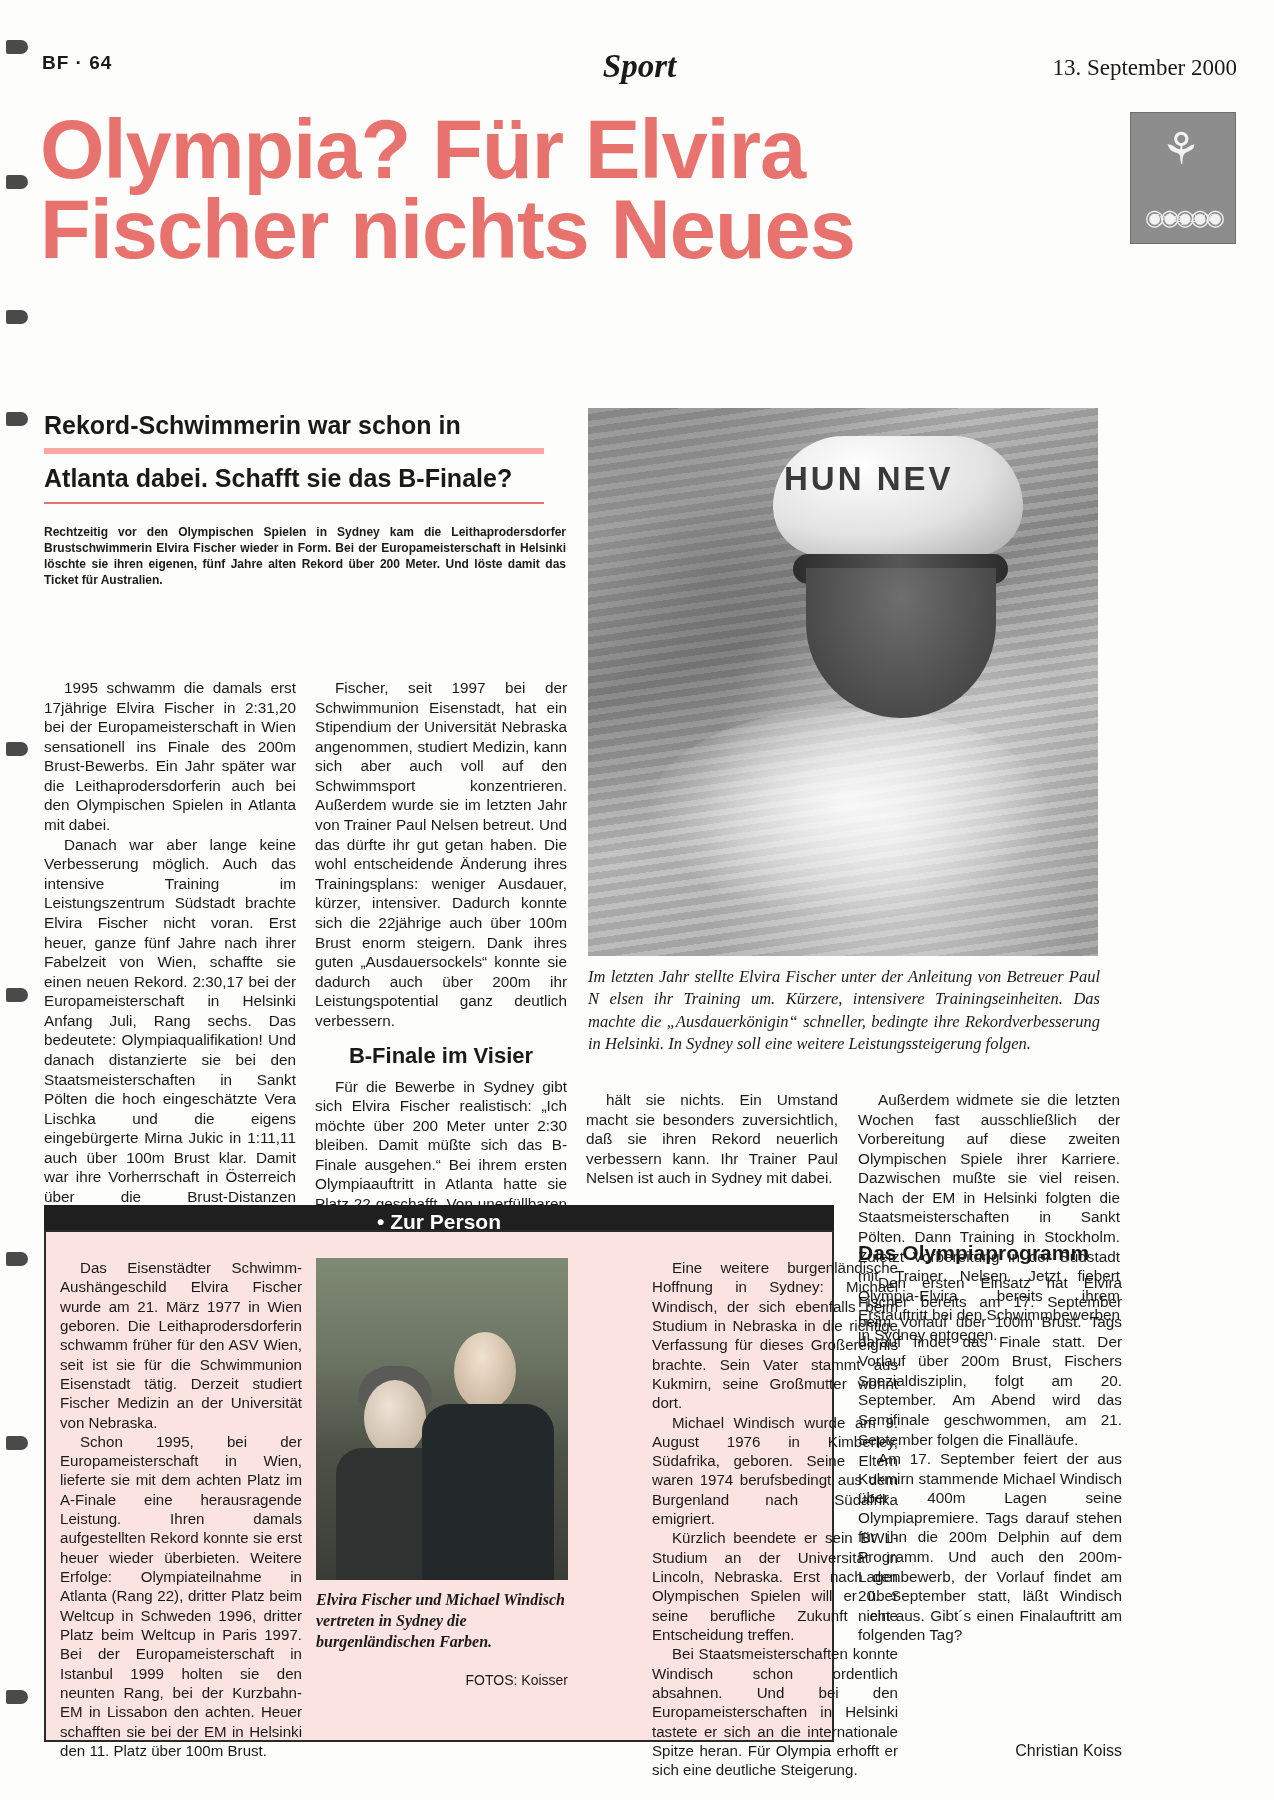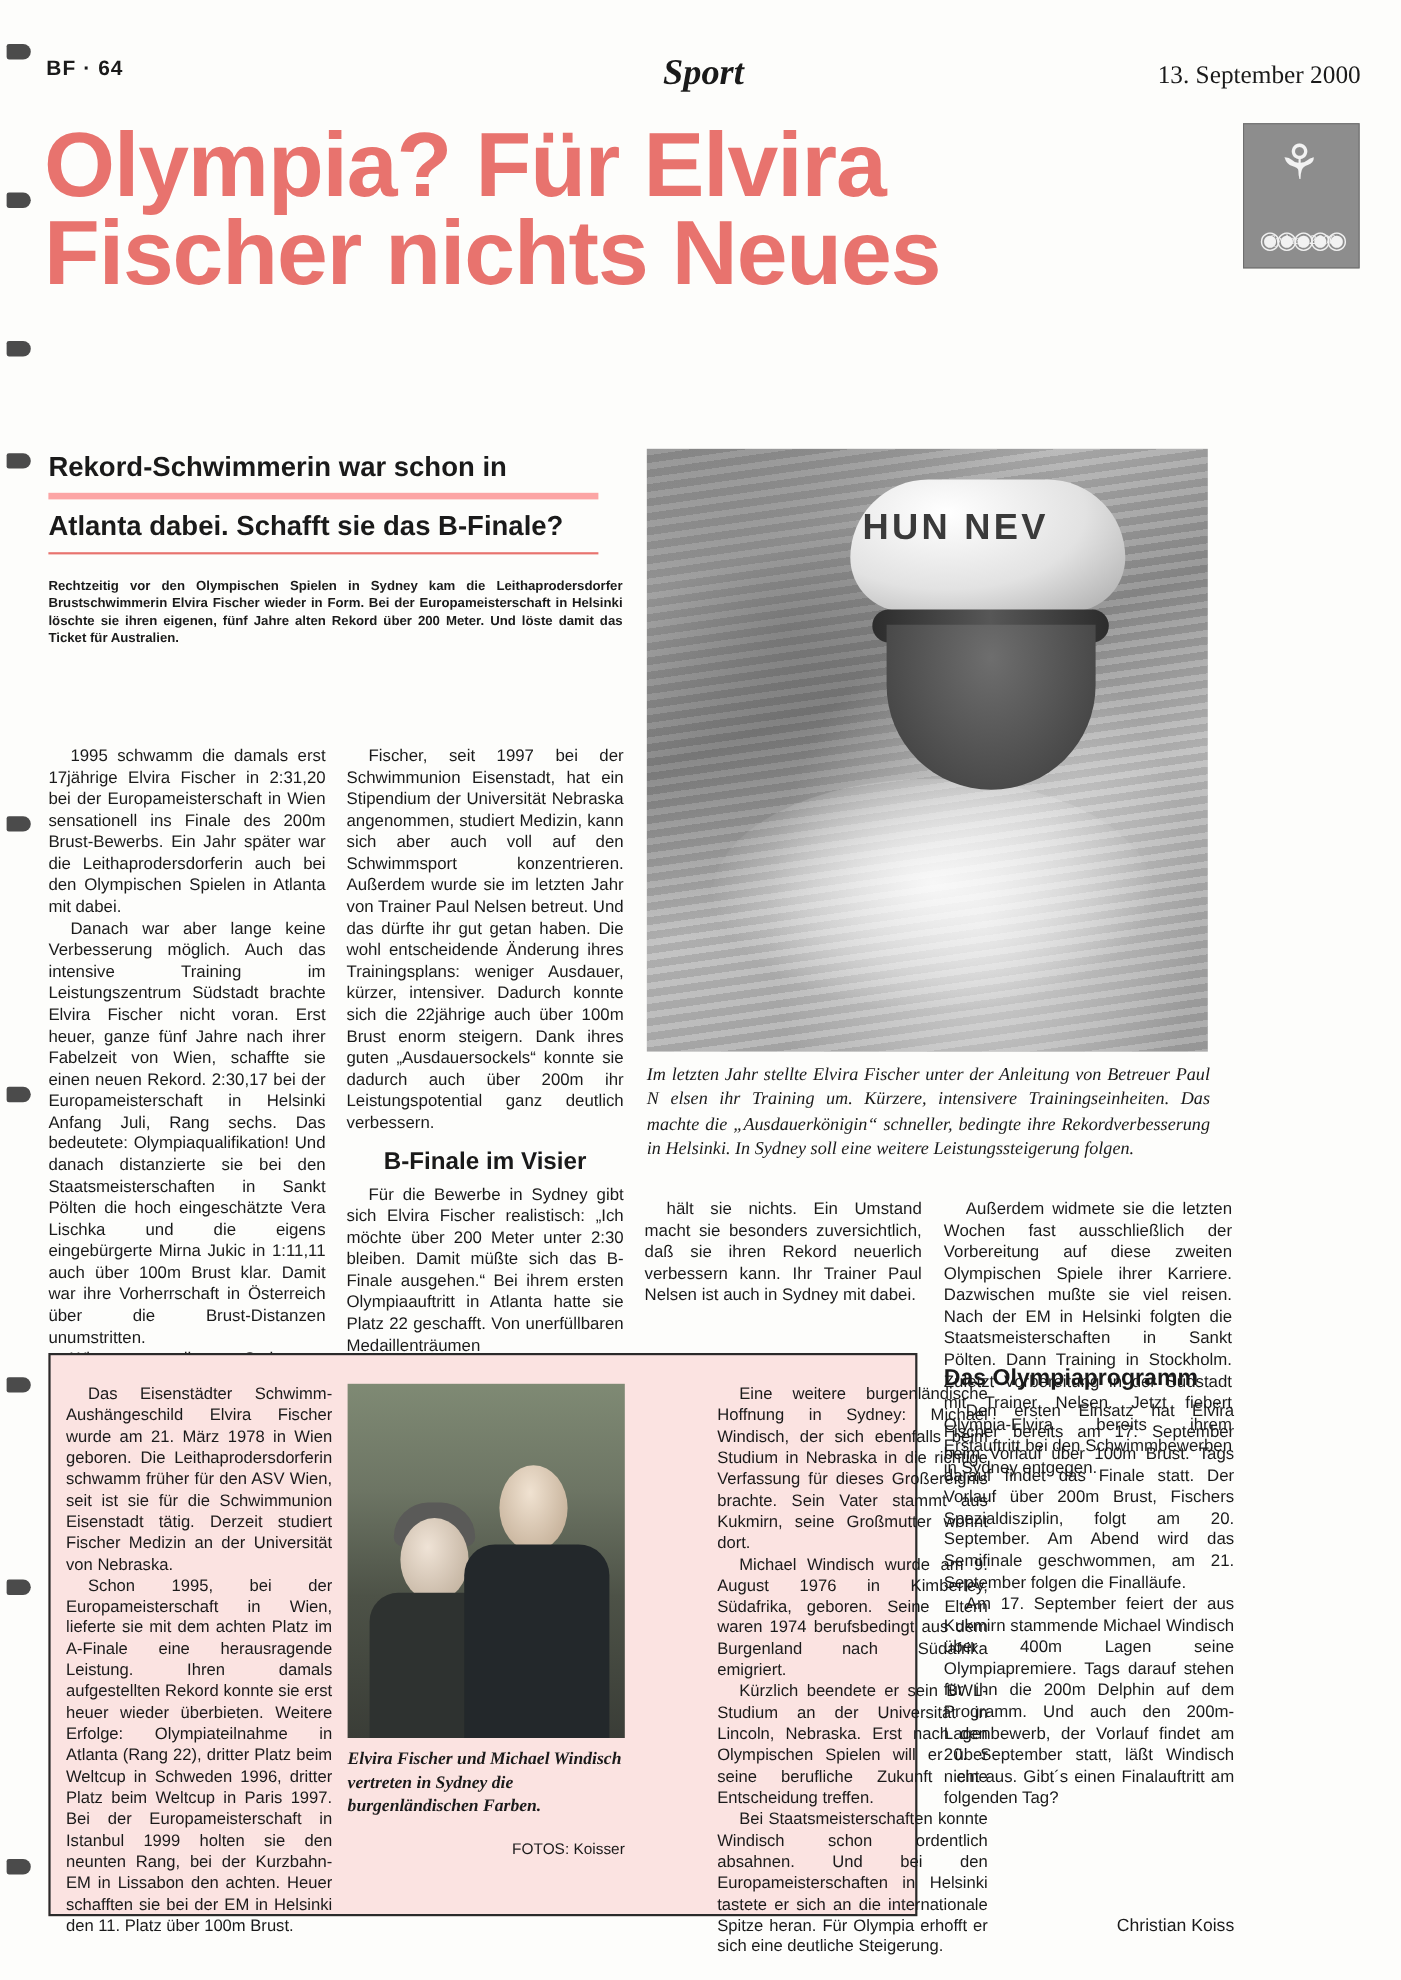--- a/index.html
+++ b/index.html
@@ -400,24 +400,25 @@
   </div>
 
   <div class="col" id="col3">
     <p>hält sie nichts. Ein Umstand macht sie besonders zuversichtlich, daß sie ihren Rekord neuerlich verbessern kann. Ihr Trainer Paul Nelsen ist auch in Sydney mit dabei.</p>
   </div>
 
   <div class="col" id="col4">
     <p>Außerdem widmete sie die letzten Wochen fast ausschließlich der Vorbereitung auf diese zweiten Olympischen Spiele ihrer Karriere. Dazwischen mußte sie viel reisen. Nach der EM in Helsinki folgten die Staatsmeisterschaften in Sankt Pölten. Dann Training in Stockholm. Zuletzt Vorbereitung in der Südstadt mit Trainer Nelsen. Jetzt fiebert Olympia-Elvira bereits ihrem Erstauftritt bei den Schwimmbewerben in Sydney entgegen.</p>
   </div>
 
+  <div class="person-header">• Zur Person</div>
   <div class="person-box"></div>
 
   <div class="person-col" id="pcol1">
-    <p>Das Eisenstädter Schwimm-Aushängeschild Elvira Fischer wurde am 21. März 1978 in Wien geboren. Die Leithaprodersdorferin schwamm früher für den ASV Wien, seit ist sie für die Schwimmunion Eisenstadt tätig. Derzeit studiert Fischer Medizin an der Universität von Nebraska.</p>
+    <p>Das Eisenstädter Schwimm-Aushängeschild Elvira Fischer wurde am 21. März 1977 in Wien geboren. Die Leithaprodersdorferin schwamm früher für den ASV Wien, seit ist sie für die Schwimmunion Eisenstadt tätig. Derzeit studiert Fischer Medizin an der Universität von Nebraska.</p>
     <p>Schon 1995, bei der Europameisterschaft in Wien, lieferte sie mit dem achten Platz im A-Finale eine herausragende Leistung. Ihren damals aufgestellten Rekord konnte sie erst heuer wieder überbieten. Weitere Erfolge: Olympiateilnahme in Atlanta (Rang 22), dritter Platz beim Weltcup in Schweden 1996, dritter Platz beim Weltcup in Paris 1997. Bei der Europameisterschaft in Istanbul 1999 holten sie den neunten Rang, bei der Kurzbahn-EM in Lissabon den achten. Heuer schafften sie bei der EM in Helsinki den 11. Platz über 100m Brust.</p>
   </div>
 
   <div class="person-photo">
     <div class="hat-a"></div>
     <div class="head-a"></div>
     <div class="body-a"></div>
     <div class="head-b"></div>
     <div class="body-b"></div>
   </div>

